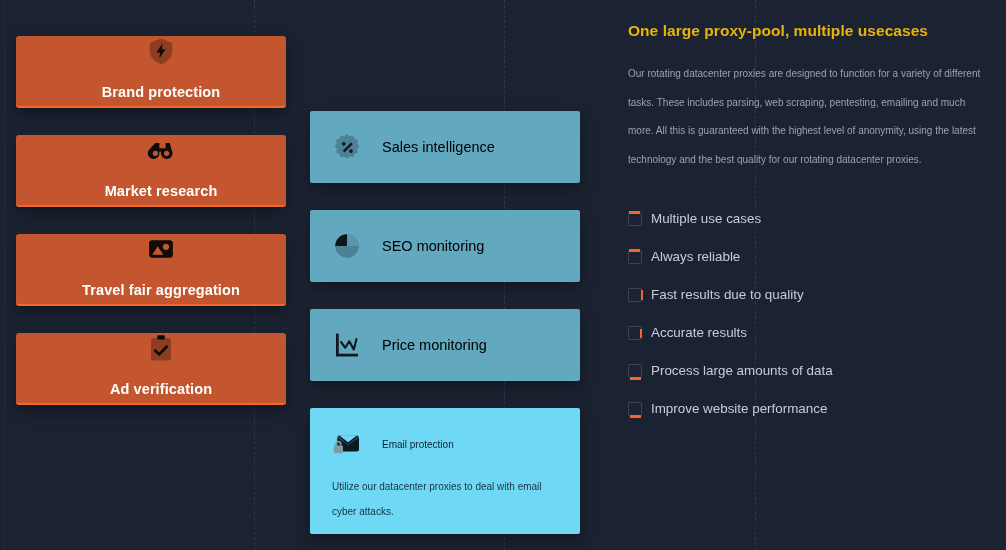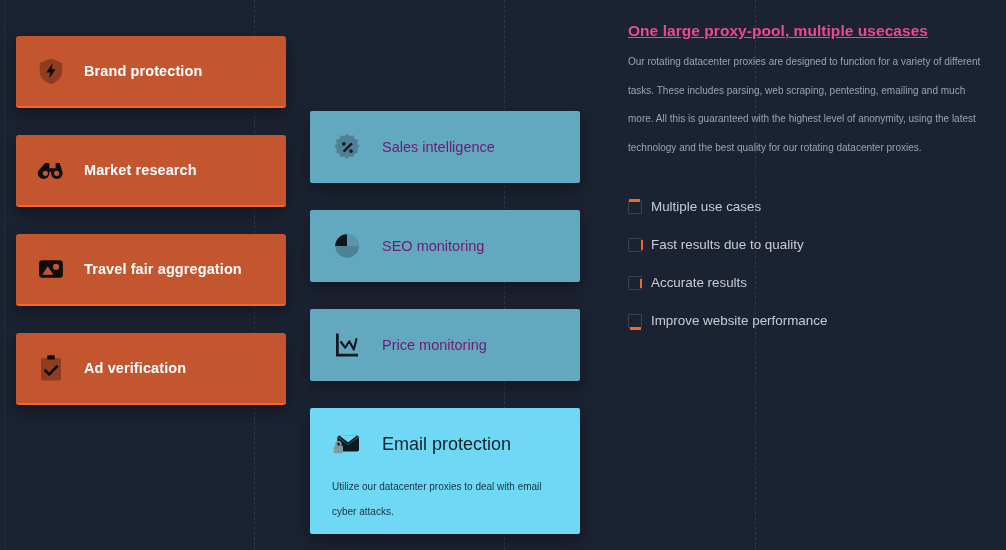--- a/index.html
+++ b/index.html
@@ -49,20 +49,21 @@
     box-shadow: 0 6px 16px rgba(0,0,0,.35);
   }
   .card-orange {
     background: #c4562f;
     height: 72px;
     border-bottom: 2px solid #f4662a;
     display: flex;
     align-items: center;
     padding-left: 20px;
     gap: 18px;
+    flex-direction: column;
   }
   .card-orange .label {
     color: #ffffff;
     font-size: 14.5px;
     font-weight: bold;
     letter-spacing: .1px;
   }
   .icon-box {
     width: 30px;
     height: 30px;
@@ -85,63 +86,62 @@
     height: 72px;
     display: flex;
     align-items: center;
     padding-left: 22px;
     gap: 20px;
     margin-bottom: 27px;
     border-radius: 2px;
     box-shadow: 0 6px 16px rgba(0,0,0,.35);
   }
   .card-blue .label {
-    color: #701a75;
+    color: #000000;
     font-size: 14.5px;
     font-weight: normal;
   }
   .card-active {
     background: #6fd9f5;
     height: 126px;
     border-radius: 2px;
     padding: 18px 22px 0 22px;
     box-shadow: 0 6px 16px rgba(0,0,0,.35);
   }
   .card-active .head {
     display: flex;
     align-items: center;
     gap: 20px;
     height: 36px;
   }
   .card-active .label {
     color: #10222c;
-    font-size: 18px;
+    font-size: 10px;
     font-weight: normal;
   }
   .card-active .desc {
     margin-top: 12px;
     color: #173240;
     font-size: 10px;
     line-height: 25px;
   }
 
   
   .col-right {
     position: absolute;
     left: 628px;
     top: 22px;
     width: 362px;
   }
   .col-right h2 {
-    color: #ec4899;
+    color: #eab308;
     font-size: 15.5px;
     font-weight: bold;
     letter-spacing: .05px;
-    margin-bottom: 8px;
-    text-decoration: underline;
+    margin-bottom: 20px;
   }
   .col-right p.body {
     color: #9aa3b2;
     font-size: 10px;
     line-height: 28.5px;
   }
 
   .check-list {
     margin-top: 26px;
     display: flex;
@@ -298,36 +298,48 @@
     <h2>One large proxy-pool, multiple usecases</h2>
     <p class="body">Our rotating datacenter proxies are designed to function for a variety of different tasks. These includes parsing, web scraping, pentesting, emailing and much more. All this is guaranteed with the highest level of anonymity, using the latest technology and the best quality for our rotating datacenter proxies.</p>
 
     <div class="check-list">
       <div class="check-item w1">
         <span class="cb s-top">
             <i></i>
           </span>
         <span class="txt">Multiple use cases</span>
       </div>
+      <div class="check-item w2">
+        <span class="cb s-top">
+            <i></i>
+          </span>
+        <span class="txt">Always reliable</span>
+      </div>
 
       <div class="check-item w2">
         <span class="cb s-right">
             <i></i>
           </span>
         <span class="txt">Fast results due to quality</span>
       </div>
       <div class="check-item">
         <span class="cb s-right2">
             <i></i>
           </span>
         <span class="txt">Accurate results</span>
       </div>
 
       <div class="check-item wfull">
         <span class="cb s-bottom">
             <i></i>
           </span>
+        <span class="txt">Process large amounts of data</span>
+      </div>
+      <div class="check-item wfull">
+        <span class="cb s-bottom">
+            <i></i>
+          </span>
         <span class="txt">Improve website performance</span>
       </div>
     </div>
   </div>
 
 </div>
 
 </body></html>

